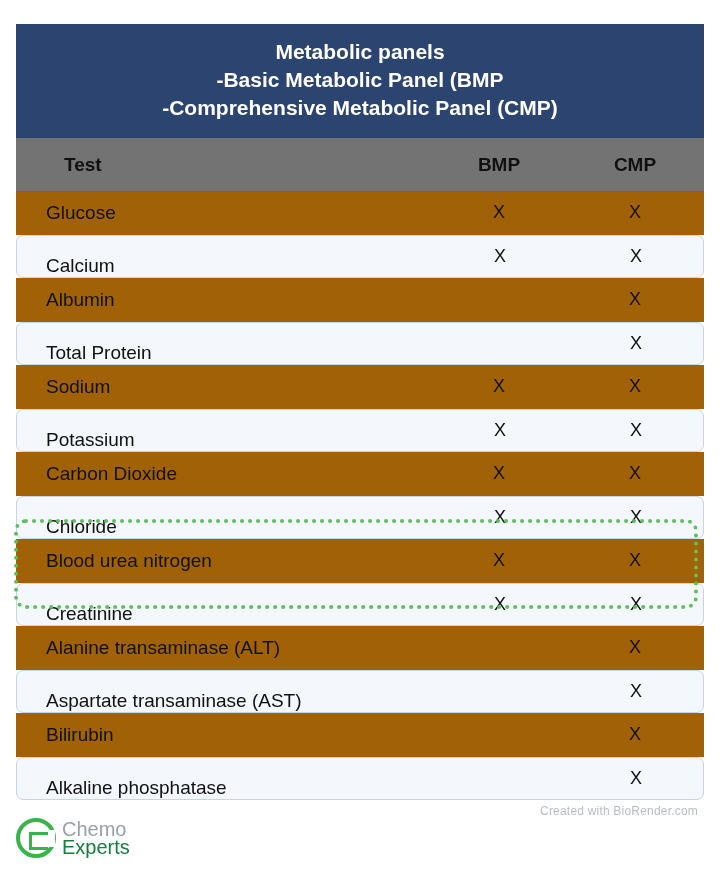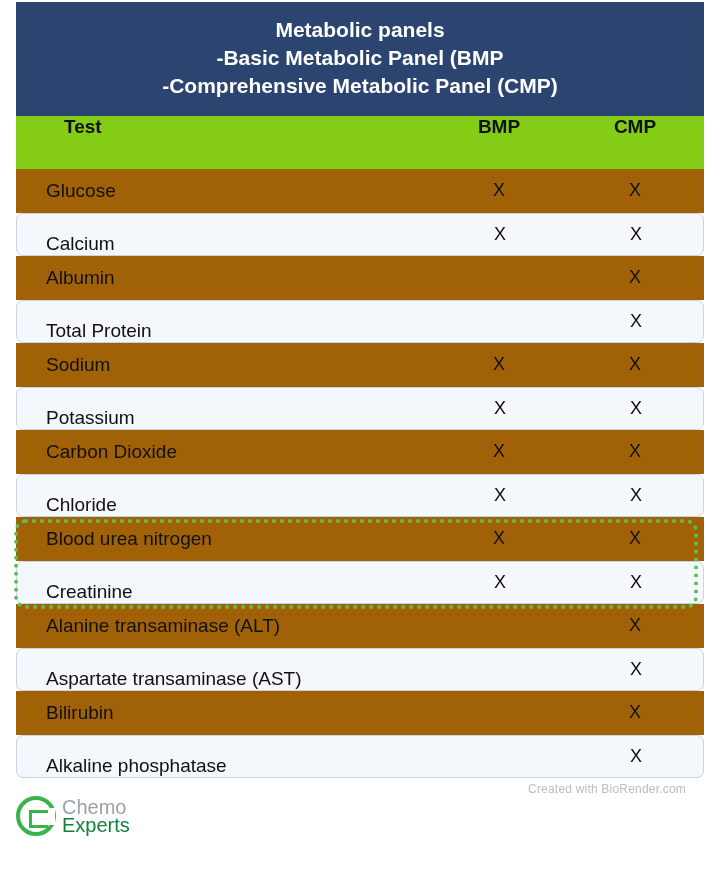--- a/index.html
+++ b/index.html
@@ -11,21 +11,21 @@
     height: 875px;
     background: #ffffff;
     font-family: "Liberation Sans", sans-serif;
     overflow: hidden;
   }
   .page {
     position: relative;
     width: 705px;
     height: 875px;
     box-sizing: border-box;
-    padding: 2px 16px 0 16px;
+    padding: 24px 16px 0 16px;
   }
   .panel-title {
     background: #2b4570;
     color: #ffffff;
     text-align: center;
     font-weight: bold;
     font-size: 21px;
     line-height: 28px;
     padding: 14px 10px 16px 10px;
     box-sizing: border-box;
@@ -33,22 +33,23 @@
   .panel-title .line1 { display: block; }
   .panel-title .line2 { display: block; }
   .panel-title .line3 { display: block; }
 
   .table {
     width: 688px;
     box-sizing: border-box;
   }
   .header-row {
     display: flex;
-    background: #84cc16;
+    background: #737373;
     height: 53px;
+    align-items: center;
   }
   .col-test {
     flex: 0 0 415px;
     padding-left: 48px;
     box-sizing: border-box;
     font-size: 19px;
   }
   .col-bmp, .col-cmp {
     flex: 0 0 136px;
     text-align: center;
@@ -104,21 +105,21 @@
     pointer-events: none;
   }
 
   .footer {
     position: relative;
     width: 688px;
     height: 74px;
   }
   .credit {
     position: absolute;
-    right: 18px;
+    right: 6px;
     top: 4px;
     font-size: 12px;
     color: #b9bcc2;
     letter-spacing: 0.2px;
   }
   .logo {
     position: absolute;
     left: 0px;
     top: 18px;
     display: flex;

